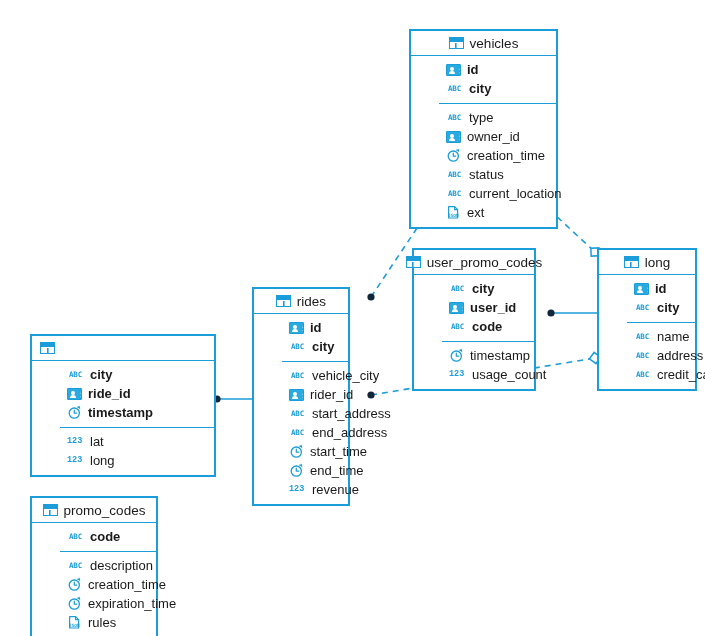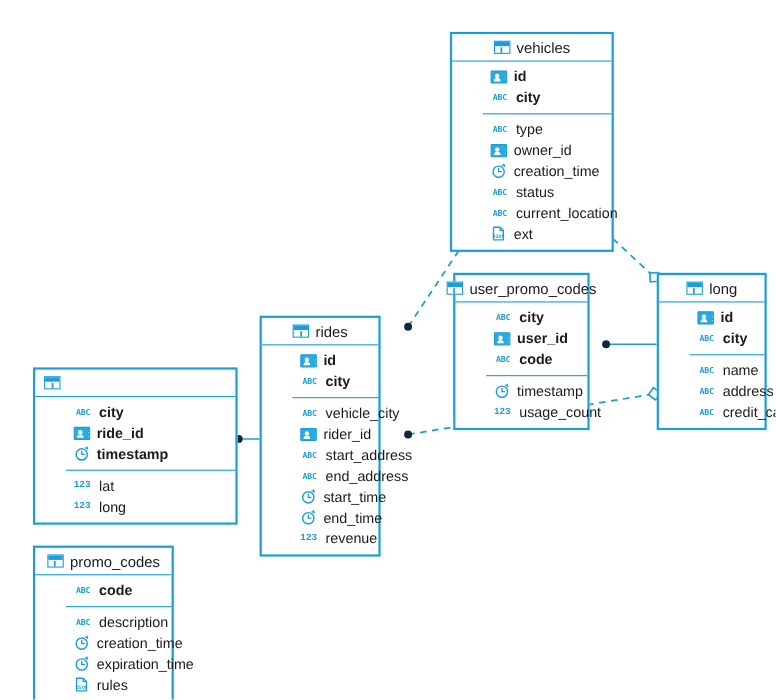--- a/index.html
+++ b/index.html
@@ -257,21 +257,21 @@
         <div class="row">
           <span class="ic ic-abc">ABC</span>
           <span class="nm">address</span>
         </div>
         <div class="row">
           <span class="ic ic-abc">ABC</span>
           <span class="nm">credit_card</span>
         </div>
       </div>
     </div>
-    <div class="table" style="left: 236px; top: 287px; width: 110px;">
+    <div class="table" style="left: 252px; top: 287px; width: 98px;">
       <div class="thead">
         <span class="ic ic-table"></span>
         <span>rides</span>
       </div>
       <div class="tsec">
         <div class="row pk">
           <span class="ic ic-badge"></span>
           <span class="nm">id</span>
         </div>
         <div class="row pk">

